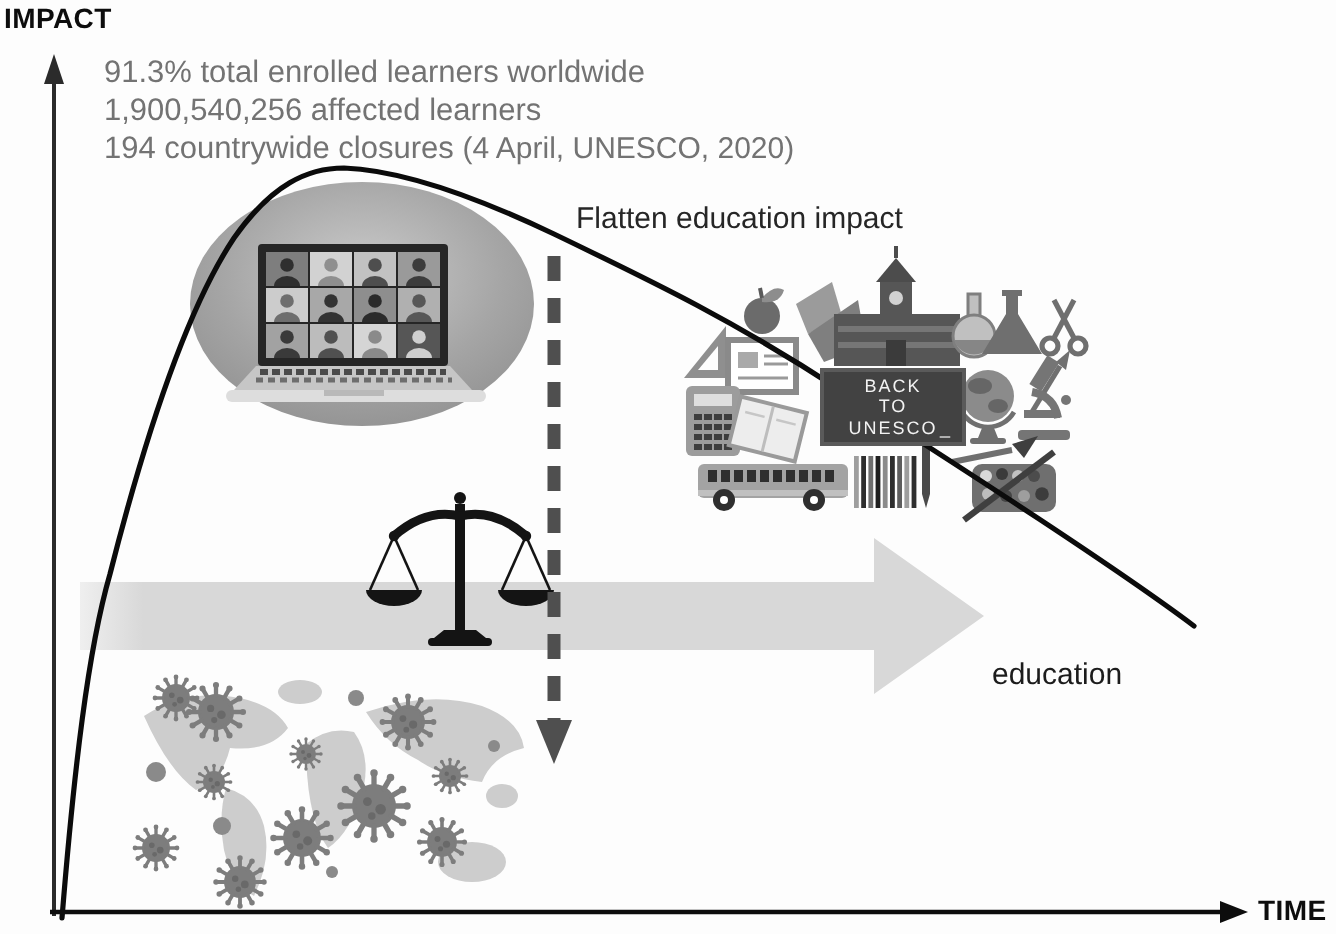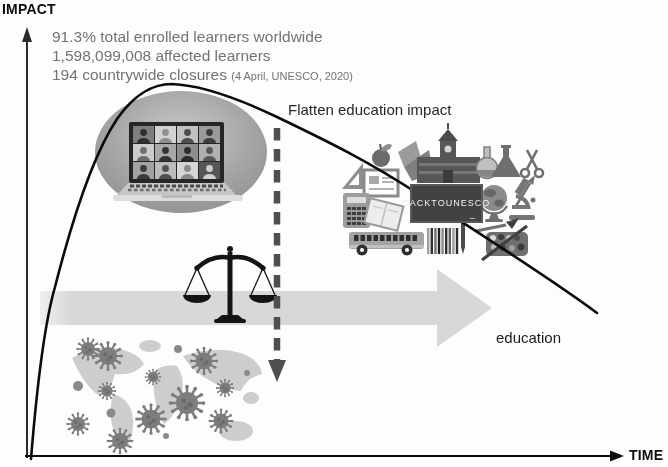--- a/index.html
+++ b/index.html
@@ -6,27 +6,27 @@
   .canvas{
     position:relative;width:668px;height:467px;background:#fdfdfd;
     font-family:"Liberation Sans", sans-serif;overflow:hidden;padding-left:44px;
   }
   .art{position:absolute;left:0;top:0;}
   .txt{position:absolute;color:#1a1a1a;white-space:nowrap;}
   .axis-label{font-weight:bold;font-size:14px;color:#0d0d0d;letter-spacing:.2px;}
   .impact{left:2px;top:1px;}
   .time{left:629px;top:447px;}
   .stats{left:52px;top:27px;font-size:15.5px;line-height:19px;color:#737373;}
-  .stats .src{font-size:11px;}
+  .stats .src{font-size:15px;}
   .flatten{left:288px;top:101px;font-size:15px;color:#262626;text-align:right;}
   .increase{left:496px;top:306px;font-size:15px;line-height:21px;color:#1c1c1c;white-space:normal;width:150px;}
   .board{
     position:absolute;left:410px;top:184px;width:73px;height:39px;
     background:#424242;border:2px solid #5a5a5a;box-sizing:border-box;
-    display:flex;flex-direction:row;align-items:center;justify-content:center;
+    display:flex;flex-direction:column;align-items:center;justify-content:center;
     color:#f2f2f2;font-size:9px;line-height:10.5px;letter-spacing:1px;text-align:center;
   }
   .board .dash{position:absolute;right:6px;bottom:2px;font-size:9px;color:#f2f2f2;letter-spacing:0;}
 </style>
 </head>
 <body>
 
 <div class="canvas">
 
 <svg class="art" width="668" height="467" viewBox="0 0 668 467">
@@ -347,21 +347,21 @@
     <line x1="25" y1="456" x2="612" y2="456" stroke="#0d0d0d" stroke-width="2.2"></line>
     <polygon points="610,450.5 624,456 610,461.5" fill="#0d0d0d"></polygon>
   </g>
 </svg>
 
 <div class="txt axis-label impact">IMPACT</div>
 <div class="txt axis-label time">TIME</div>
 
 <div class="txt stats">
   <div>91.3% total enrolled learners worldwide</div>
-  <div>1,598,099,008 affected learners</div>
+  <div>1,900,540,256 affected learners</div>
   <div>
     <span>194 countrywide closures</span>
     <span class="src">(4 April, UNESCO, 2020)</span>
   </div>
 </div>
 
 <div class="txt flatten">Flatten education impact</div>
 
 <div class="txt increase">
   <br>

